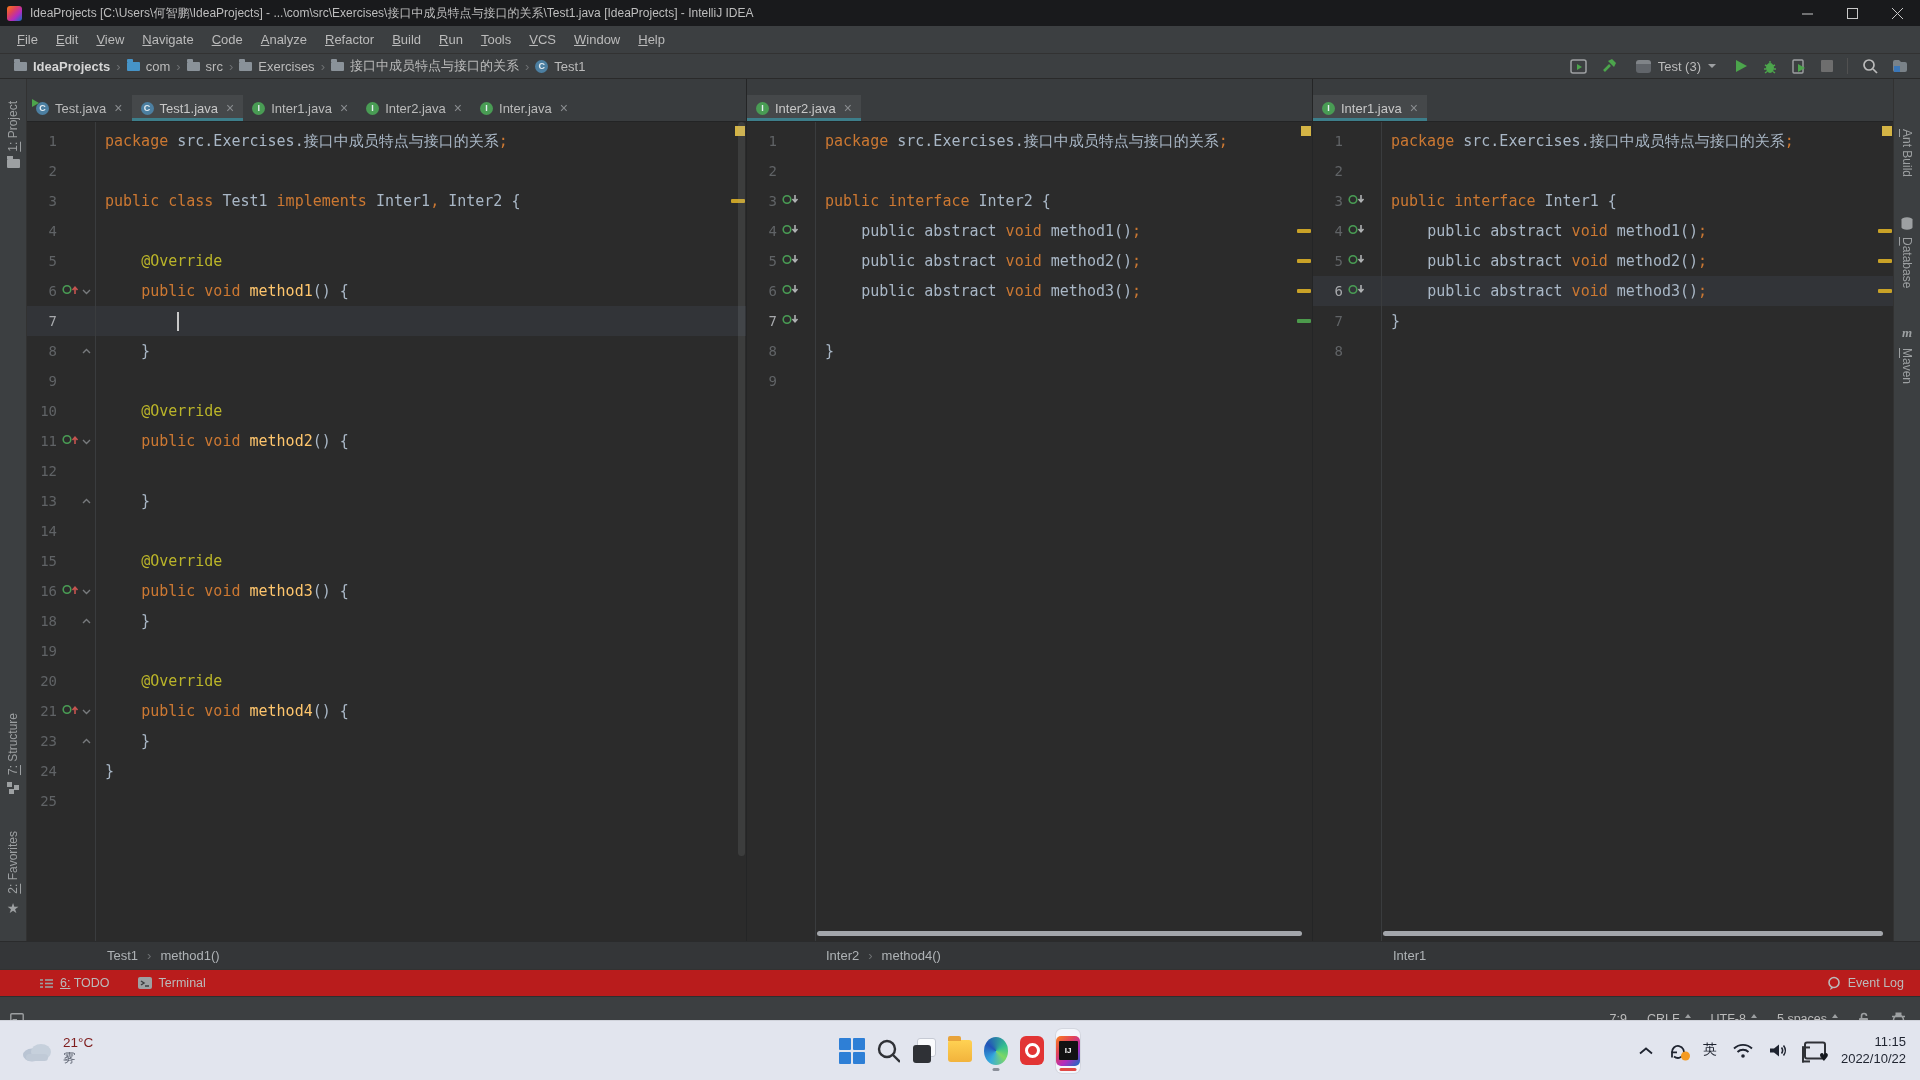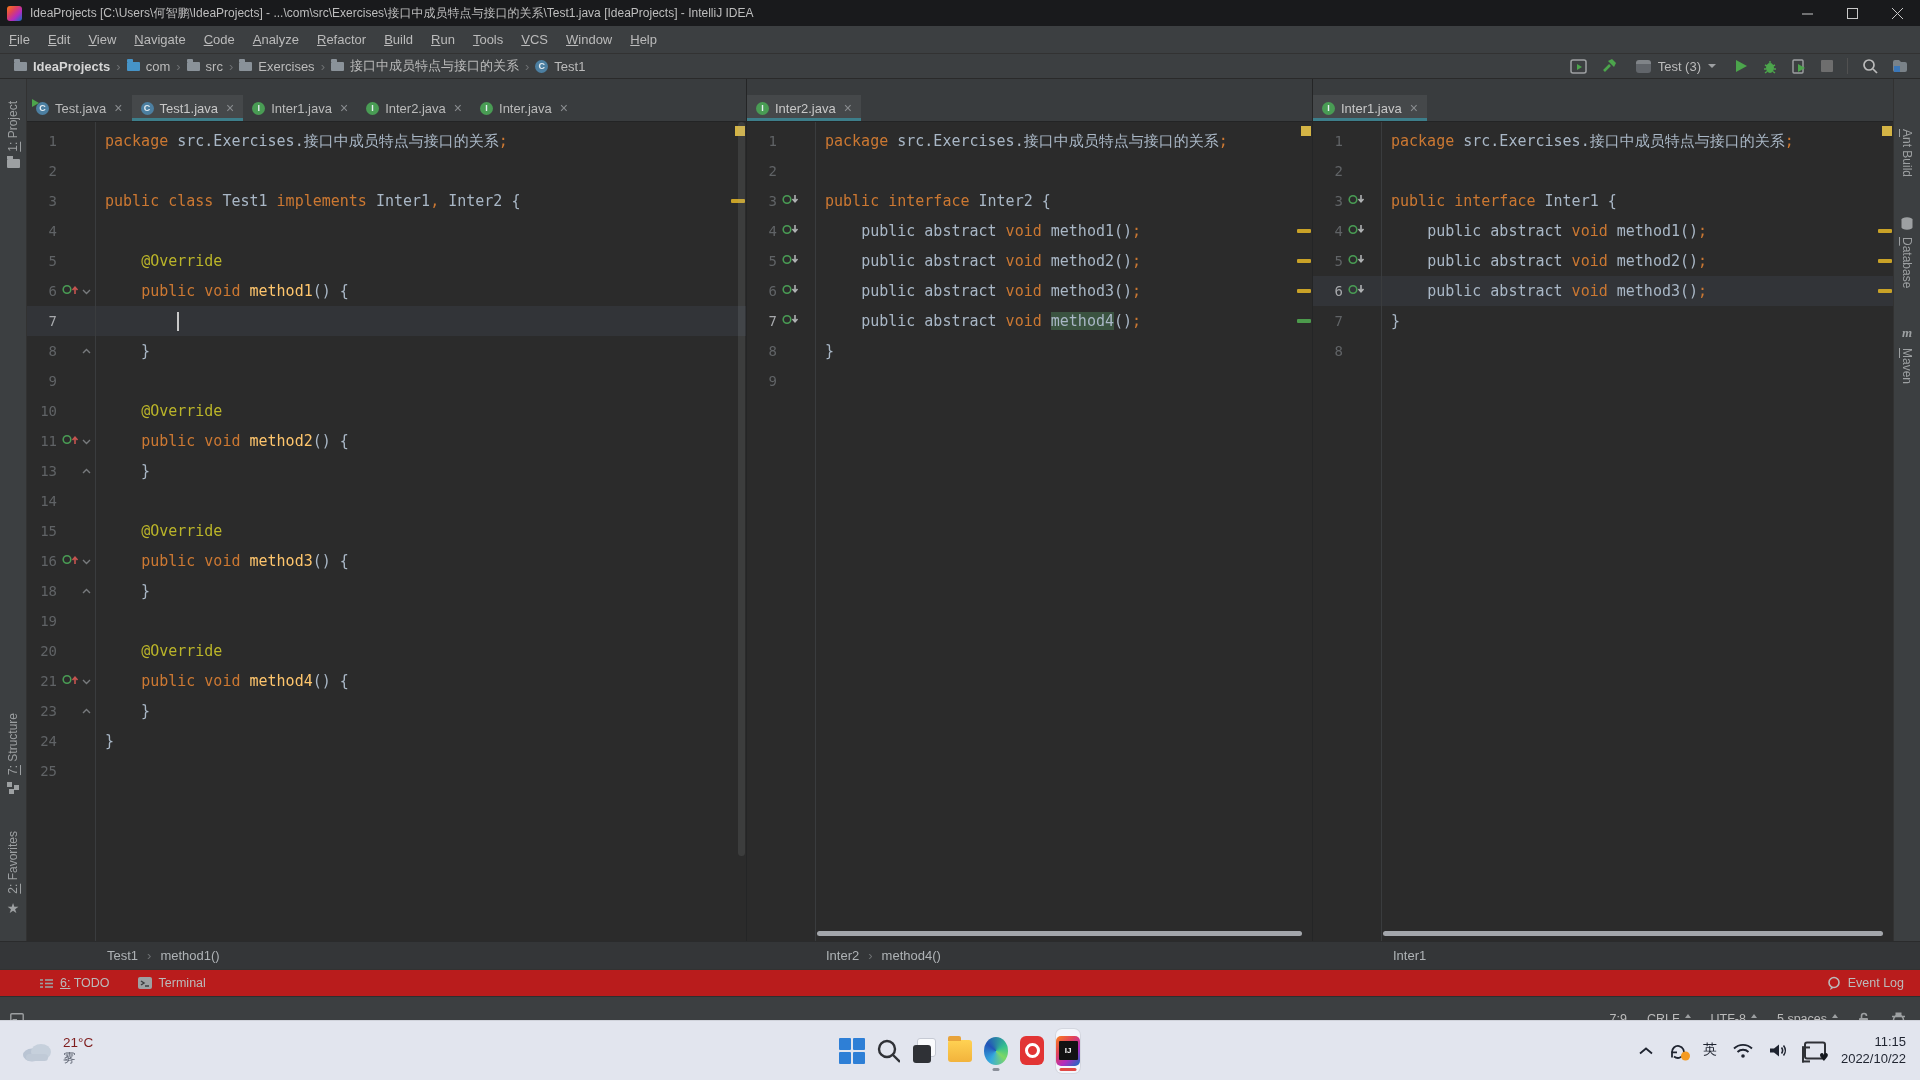--- a/index.html
+++ b/index.html
@@ -9,21 +9,21 @@
 
   
   .titlebar { height:26px; background:#191A1C; display:flex; align-items:center; flex:none; }
   .tb-logo { width:15px; height:15px; border-radius:3px; margin:0 8px 0 7px;
              background:linear-gradient(135deg,#F97A12 0%,#E0435B 35%,#B32BBF 65%,#0A72C4 100%); }
   .tb-title { color:#BEBEBE; font-size:12px; white-space:nowrap; }
   .tb-controls { margin-left:auto; display:flex; height:100%; }
   .tb-btn { width:45px; height:100%; display:flex; align-items:center; justify-content:center; }
 
   
-  .menubar { height:28px; background:#3C3F41; display:flex; align-items:center; 
+  .menubar { height:28px; background:#3C3F41; display:flex; align-items:center; padding-left:8px;
              border-bottom:1px solid #323232; flex:none; }
   .menu-item { display:inline-block; color:#BBBBBB; font-size:13px; padding:3px 9px; }
   .menu-item::first-letter { text-decoration:underline; }
 
   
   .toolbar { height:25px; background:#3C3F41; display:flex; align-items:center;
              padding:0 12px 0 14px; border-bottom:1px solid #2A2A2A; flex:none; }
   .crumbs { display:flex; align-items:center; gap:6px; font-size:13px; color:#BBBBBB; flex:1; }
   .crumb { display:flex; align-items:center; gap:6px; white-space:nowrap; }
   .crumb.first .clabel { font-weight:bold; color:#D6D6D6; }
@@ -448,20 +448,28 @@
                     <circle cx="5" cy="6.5" r="3.8" fill="none" stroke="#499C54" stroke-width="1.6"></circle>
                     <path d="M13 11 V5 M10.5 7 L13 4.2 L15.5 7" stroke="#C75450" stroke-width="1.6" fill="none"></path>
                   </svg></span>
                 <span><svg width="9" height="9">
                     <path d="M1 3 L4.5 6.5 L8 3" stroke="#787B7E" stroke-width="1.4" fill="none"></path>
                   </svg></span>
               </span>
               <span class="codetext"><span class="tk-p">    </span><span class="tk-k">public void </span><span class="tk-m">method2</span><span class="tk-p">() {</span></span>
             </div>
             <div class="line">
+              <span class="lnum">12</span>
+              <span class="gico">
+                <span></span>
+                <span></span>
+              </span>
+              <span class="codetext"></span>
+            </div>
+            <div class="line">
               <span class="lnum">13</span>
               <span class="gico">
                 <span></span>
                 <span><svg width="9" height="9">
                     <path d="M1 6 L4.5 2.5 L8 6" stroke="#787B7E" stroke-width="1.4" fill="none"></path>
                   </svg></span>
               </span>
               <span class="codetext"><span class="tk-p">    }</span></span>
             </div>
             <div class="line">
@@ -634,21 +642,20 @@
             </div>
             <div class="line">
               <span class="lnum bright">7</span>
               <span class="gico">
                 <span><svg width="17" height="13">
                     <circle cx="5" cy="6.5" r="3.8" fill="none" stroke="#499C54" stroke-width="1.6"></circle>
                     <path d="M13 2 V8 M10.5 6 L13 8.8 L15.5 6" stroke="#AFB1B3" stroke-width="1.6" fill="none"></path>
                   </svg></span>
                 <span></span>
               </span>
-              <span class="codetext"><span class="tk-p">    </span><span class="tk-w">public</span><span class="tk-p"> </span><span class="tk-w">abstract</span><span class="tk-k"> void </span><span class="tk-wh">method4</span><span class="tk-p">()</span><span class="tk-k">;</span></span>
             </div>
             <div class="line">
               <span class="lnum">8</span>
               <span class="gico">
                 <span></span>
                 <span></span>
               </span>
               <span class="codetext"><span class="tk-p">}</span></span>
             </div>
             <div class="line">

